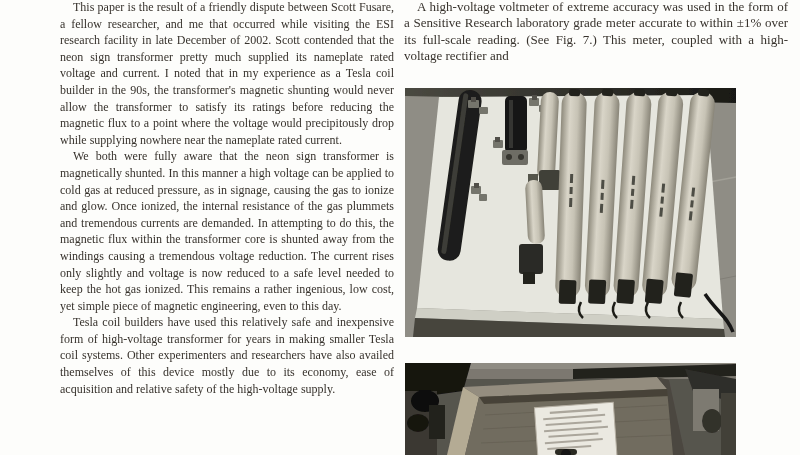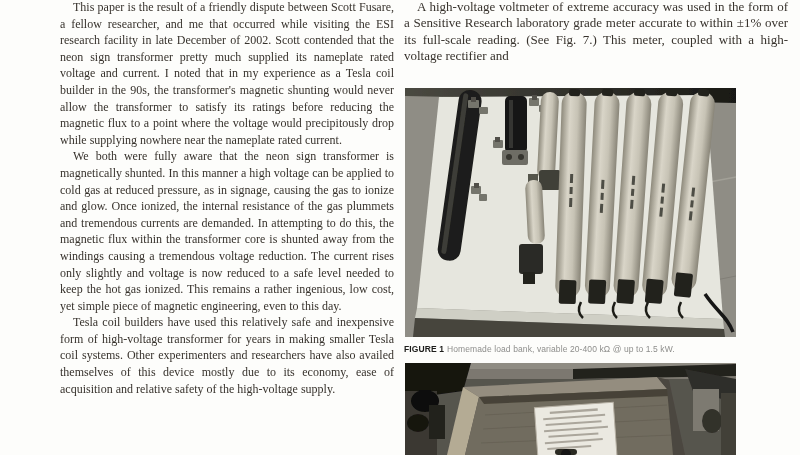--- a/index.html
+++ b/index.html
@@ -150,23 +150,20 @@
       <g stroke="#1c1c18" stroke-width="2.5" fill="none">
         <path d="M176,214 q-5,10 2,16"></path>
         <path d="M210,214 q-5,10 2,16"></path>
         <path d="M243,214 q-5,10 2,16"></path>
         <path d="M276,214 q-5,10 2,16"></path>
       </g>
       <path d="M300,206 C312,224 322,228 328,244" stroke="#181815" stroke-width="3.5" fill="none"></path>
     </g>
   </svg>
 
-  <div class="caption">
-    <b>FIGURE 1</b><span>Homemade load bank, variable 20-400 kΩ @ up to 1.5 kW.</span>
-  </div>
 
   <svg id="photo2" class="photo" width="331" height="92" viewBox="0 0 331 92">
     <defs>
       <filter id="soft2" x="-5%" y="-5%" width="110%" height="110%">
         <feGaussianBlur stdDeviation="0.7"></feGaussianBlur>
       </filter>
     </defs>
     <g filter="url(#soft2)">
       <rect width="331" height="92" fill="#56544e"></rect>
       <rect x="58" y="0" width="273" height="16" fill="#7b786f"></rect>

